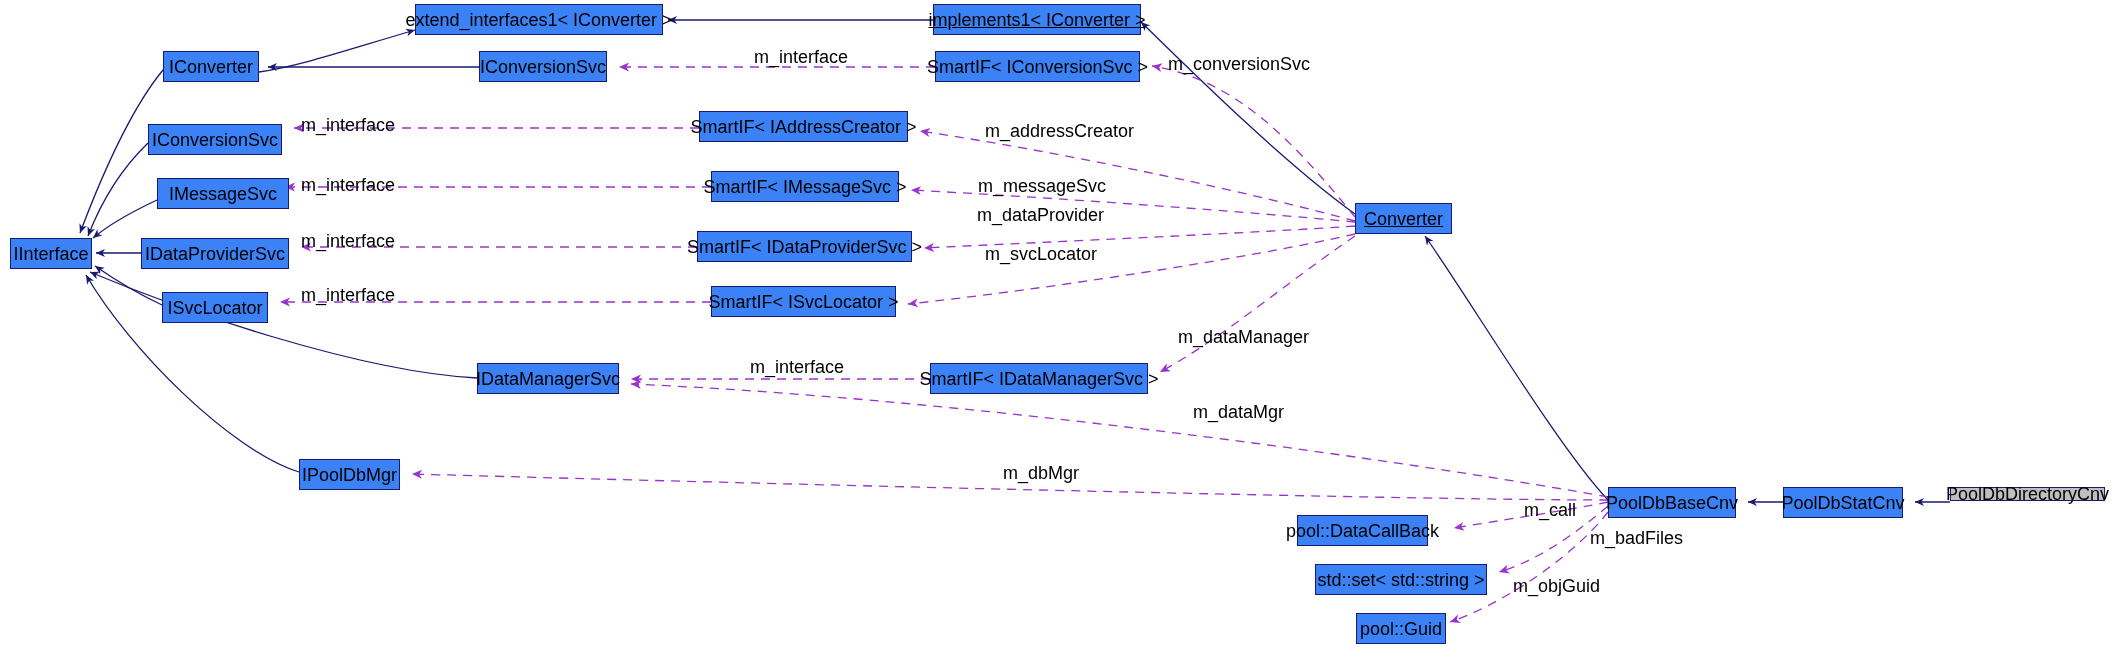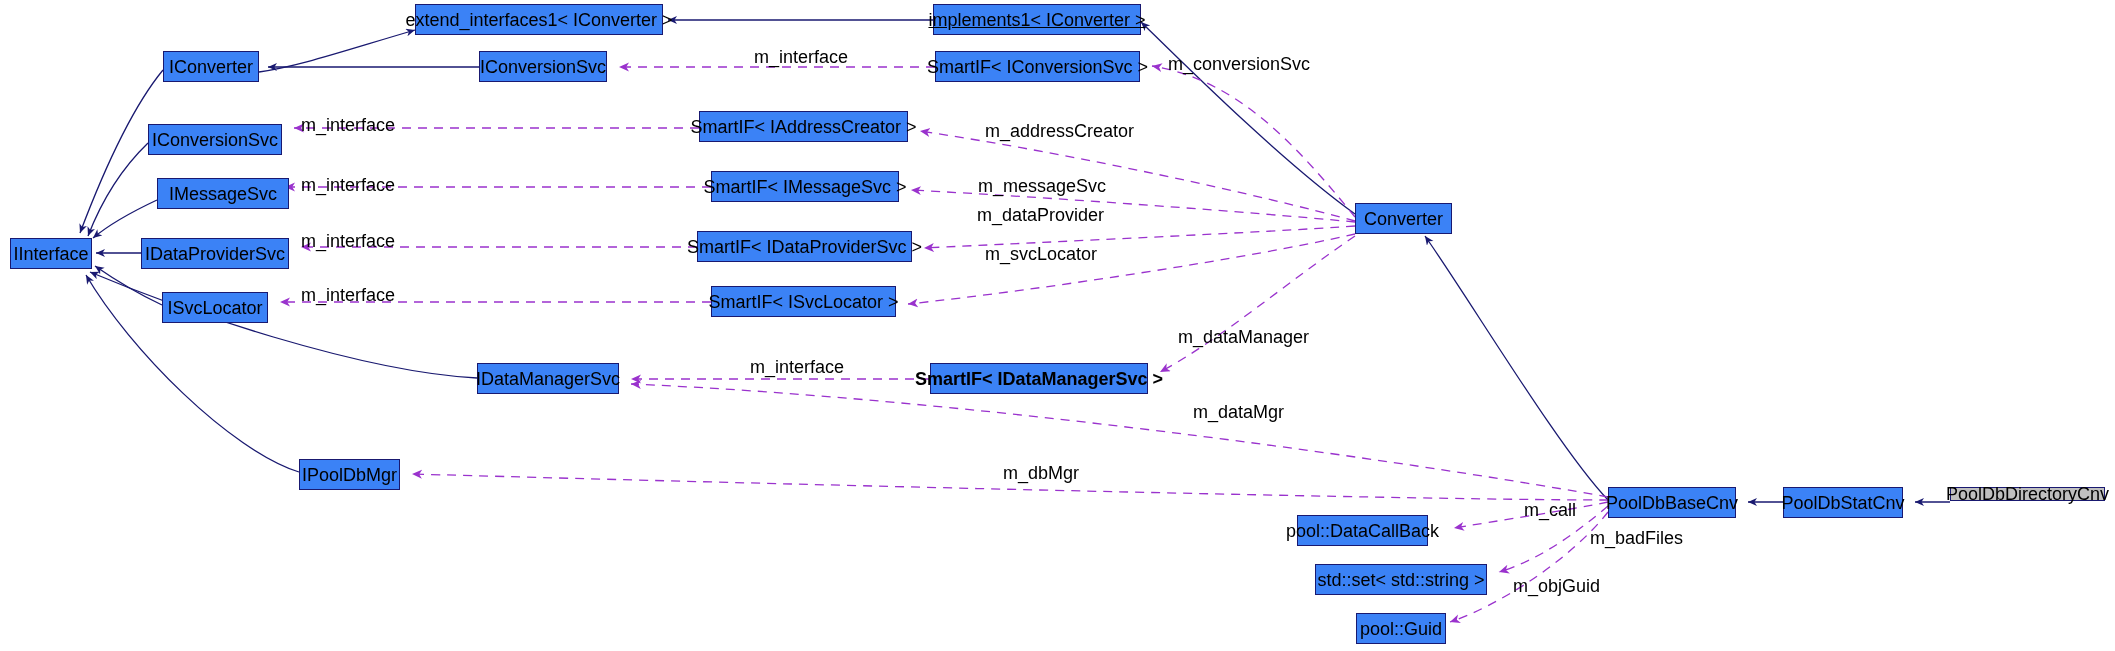--- a/index.html
+++ b/index.html
@@ -111,22 +111,22 @@
       <div class="node" style="left: 477px; top: 363px; width: 142px; height: 31px;">IDataManagerSvc</div>
       <div class="node" style="left: 299px; top: 459px; width: 101px; height: 31px;">IPoolDbMgr</div>
       <div class="node" style="left: 415px; top: 4px; width: 248px; height: 31px;">extend_interfaces1&lt; IConverter &gt;</div>
       <div class="node" style="left: 479px; top: 51px; width: 128px; height: 31px;">IConversionSvc</div>
       <div class="node" style="left: 933px; top: 4px; width: 208px; height: 31px; text-decoration: underline;">implements1&lt; IConverter &gt;</div>
       <div class="node" style="left: 935px; top: 51px; width: 205px; height: 31px;">SmartIF&lt; IConversionSvc &gt;</div>
       <div class="node" style="left: 699px; top: 111px; width: 209px; height: 31px;">SmartIF&lt; IAddressCreator &gt;</div>
       <div class="node" style="left: 711px; top: 171px; width: 188px; height: 31px;">SmartIF&lt; IMessageSvc &gt;</div>
       <div class="node" style="left: 697px; top: 231px; width: 215px; height: 31px;">SmartIF&lt; IDataProviderSvc &gt;</div>
       <div class="node" style="left: 711px; top: 286px; width: 185px; height: 31px;">SmartIF&lt; ISvcLocator &gt;</div>
-      <div class="node" style="left: 930px; top: 363px; width: 218px; height: 31px; font-weight: bold;">SmartIF&lt; IDataManagerSvc &gt;</div>
-      <div class="node" style="left: 1355px; top: 203px; width: 97px; height: 31px;">Converter</div>
+      <div class="node" style="left: 930px; top: 363px; width: 218px; height: 31px;">SmartIF&lt; IDataManagerSvc &gt;</div>
+      <div class="node" style="left: 1355px; top: 203px; width: 97px; height: 31px; text-decoration: underline;">Converter</div>
       <div class="node" style="left: 1608px; top: 487px; width: 128px; height: 31px;">PoolDbBaseCnv</div>
       <div class="node" style="left: 1783px; top: 487px; width: 120px; height: 31px;">PoolDbStatCnv</div>
       <div class="node highlight" style="left: 1950px; top: 487px; width: 155px; height: 14px;">PoolDbDirectoryCnv</div>
       <div class="node" style="left: 1297px; top: 515px; width: 131px; height: 31px;">pool::DataCallBack</div>
       <div class="node" style="left: 1315px; top: 564px; width: 172px; height: 31px;">std::set&lt; std::string &gt;</div>
       <div class="node" style="left: 1356px; top: 613px; width: 90px; height: 31px;">pool::Guid</div>
     </div>
   <div id="label-layer">
       <div class="edge-label" style="left: 754px; top: 48px;">m_interface</div>
       <div class="edge-label" style="left: 301px; top: 116px;">m_interface</div>

